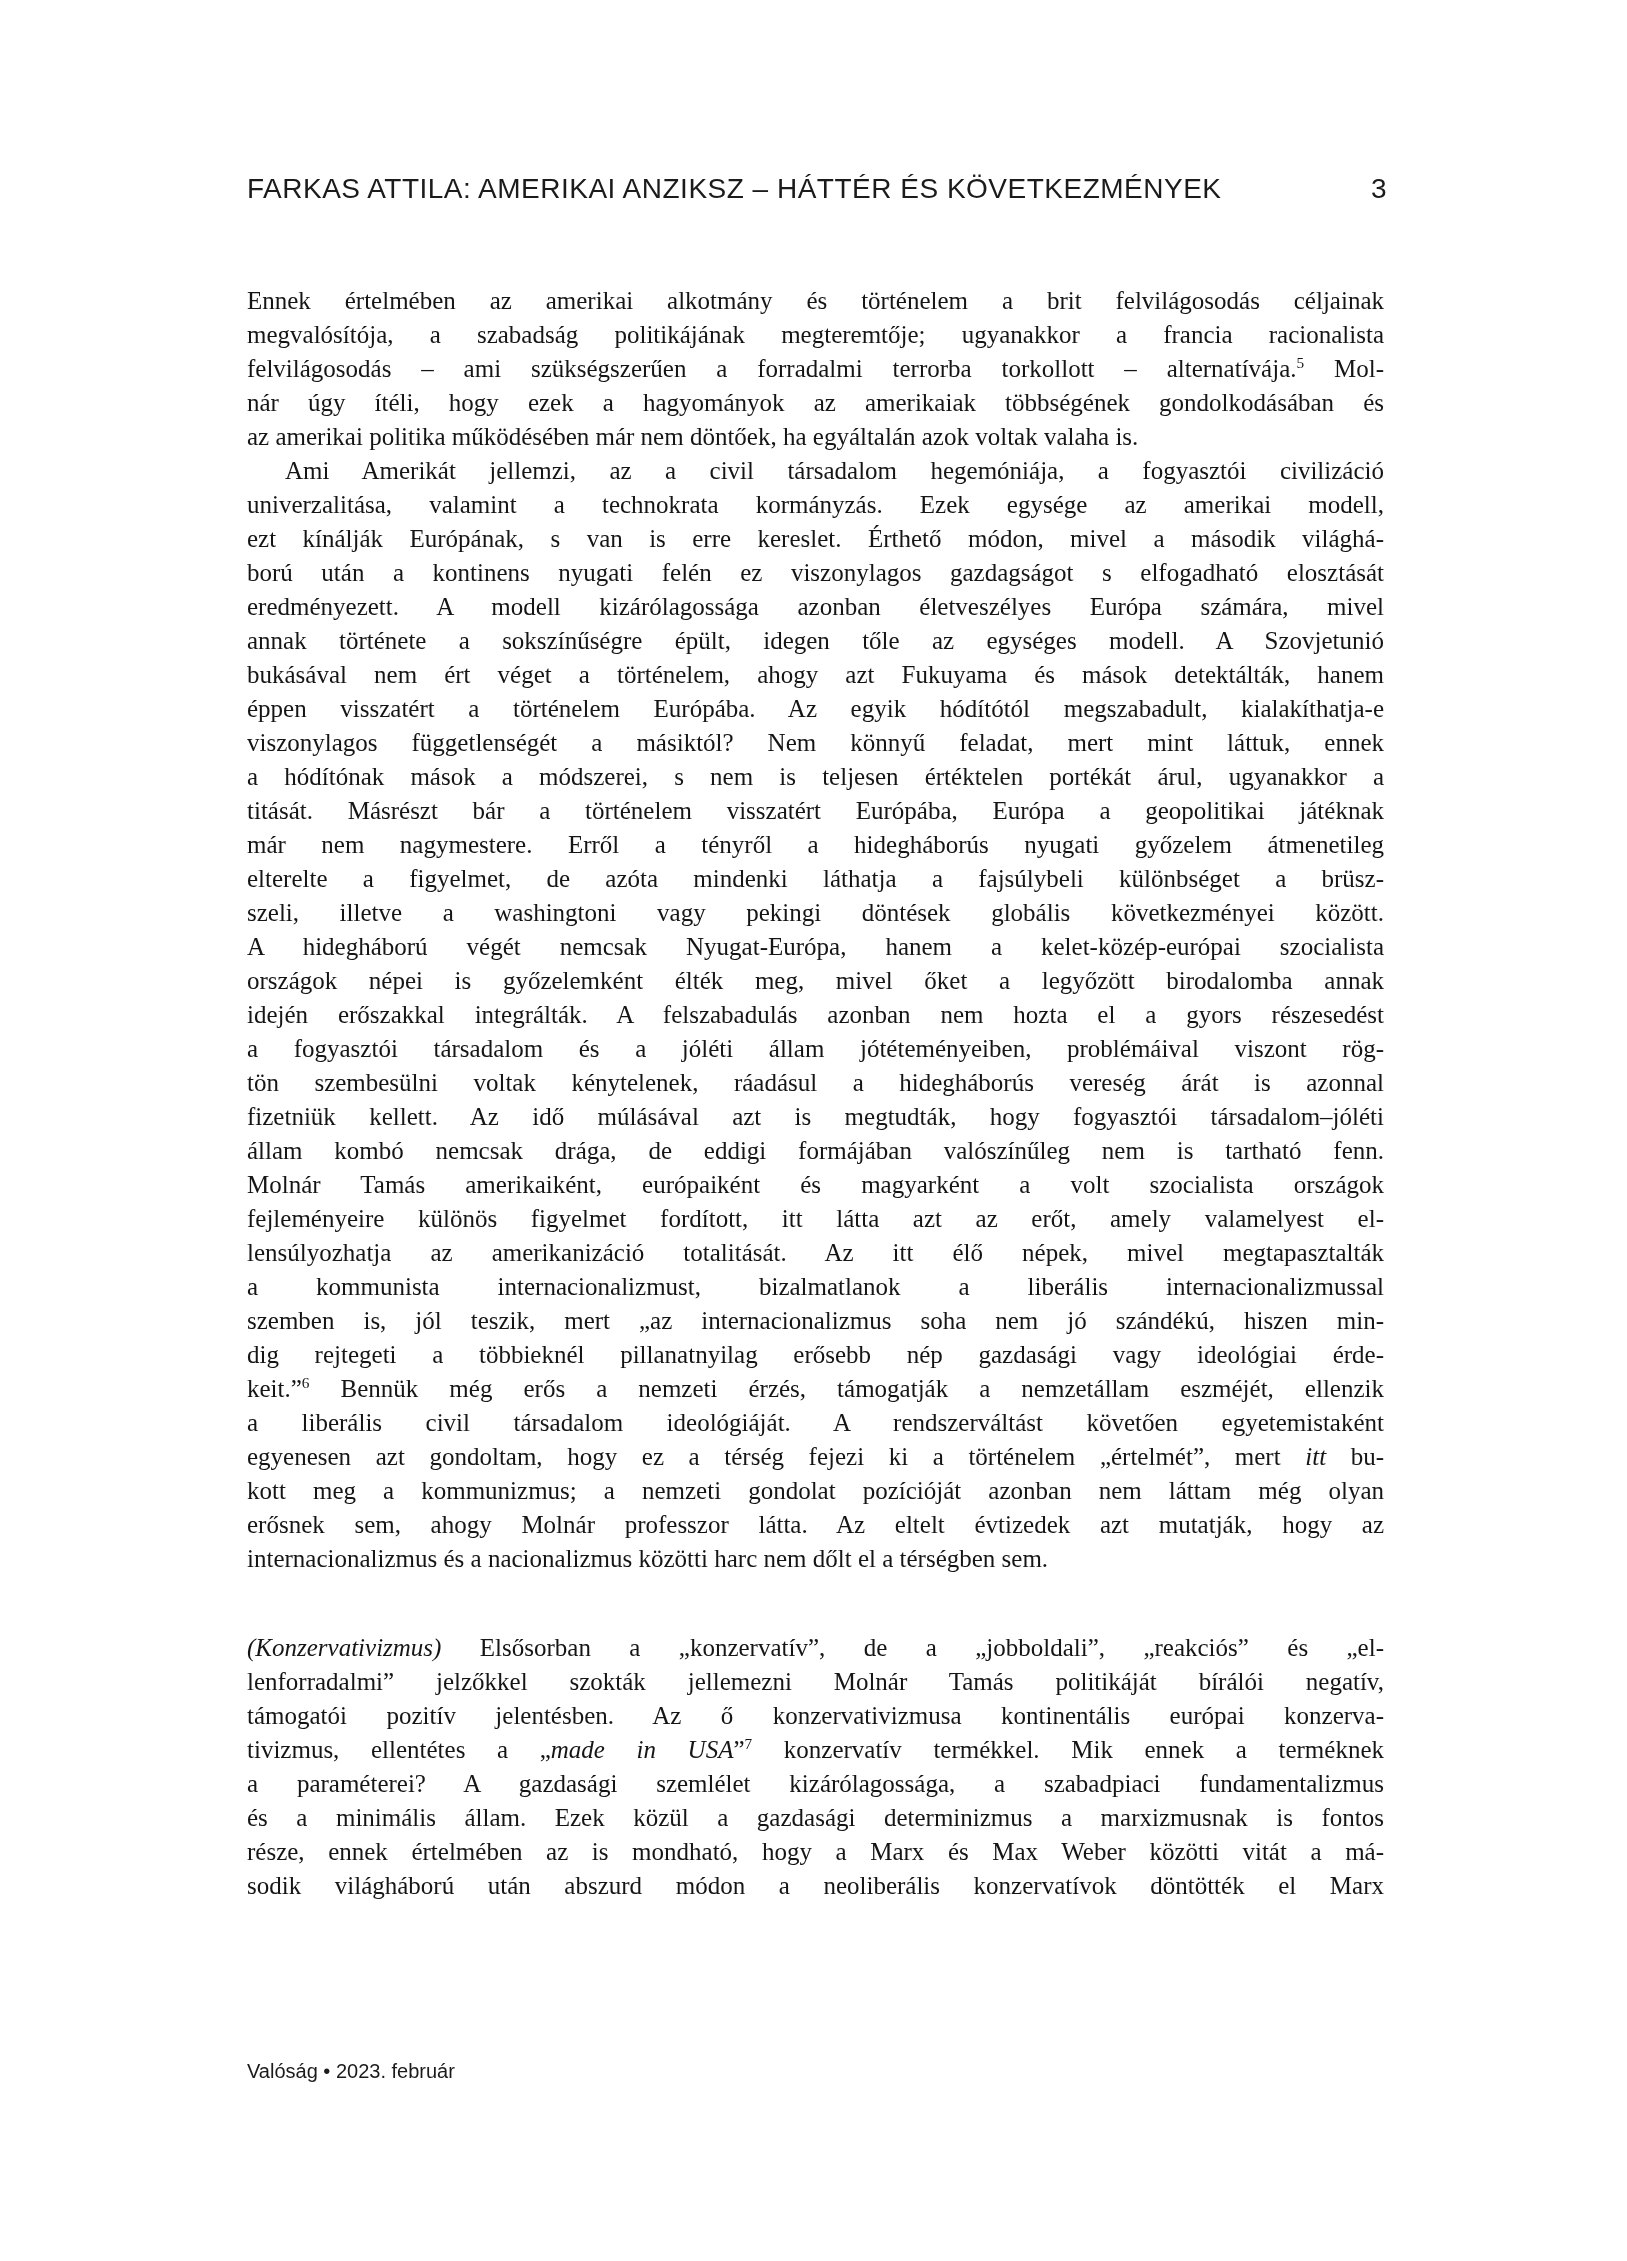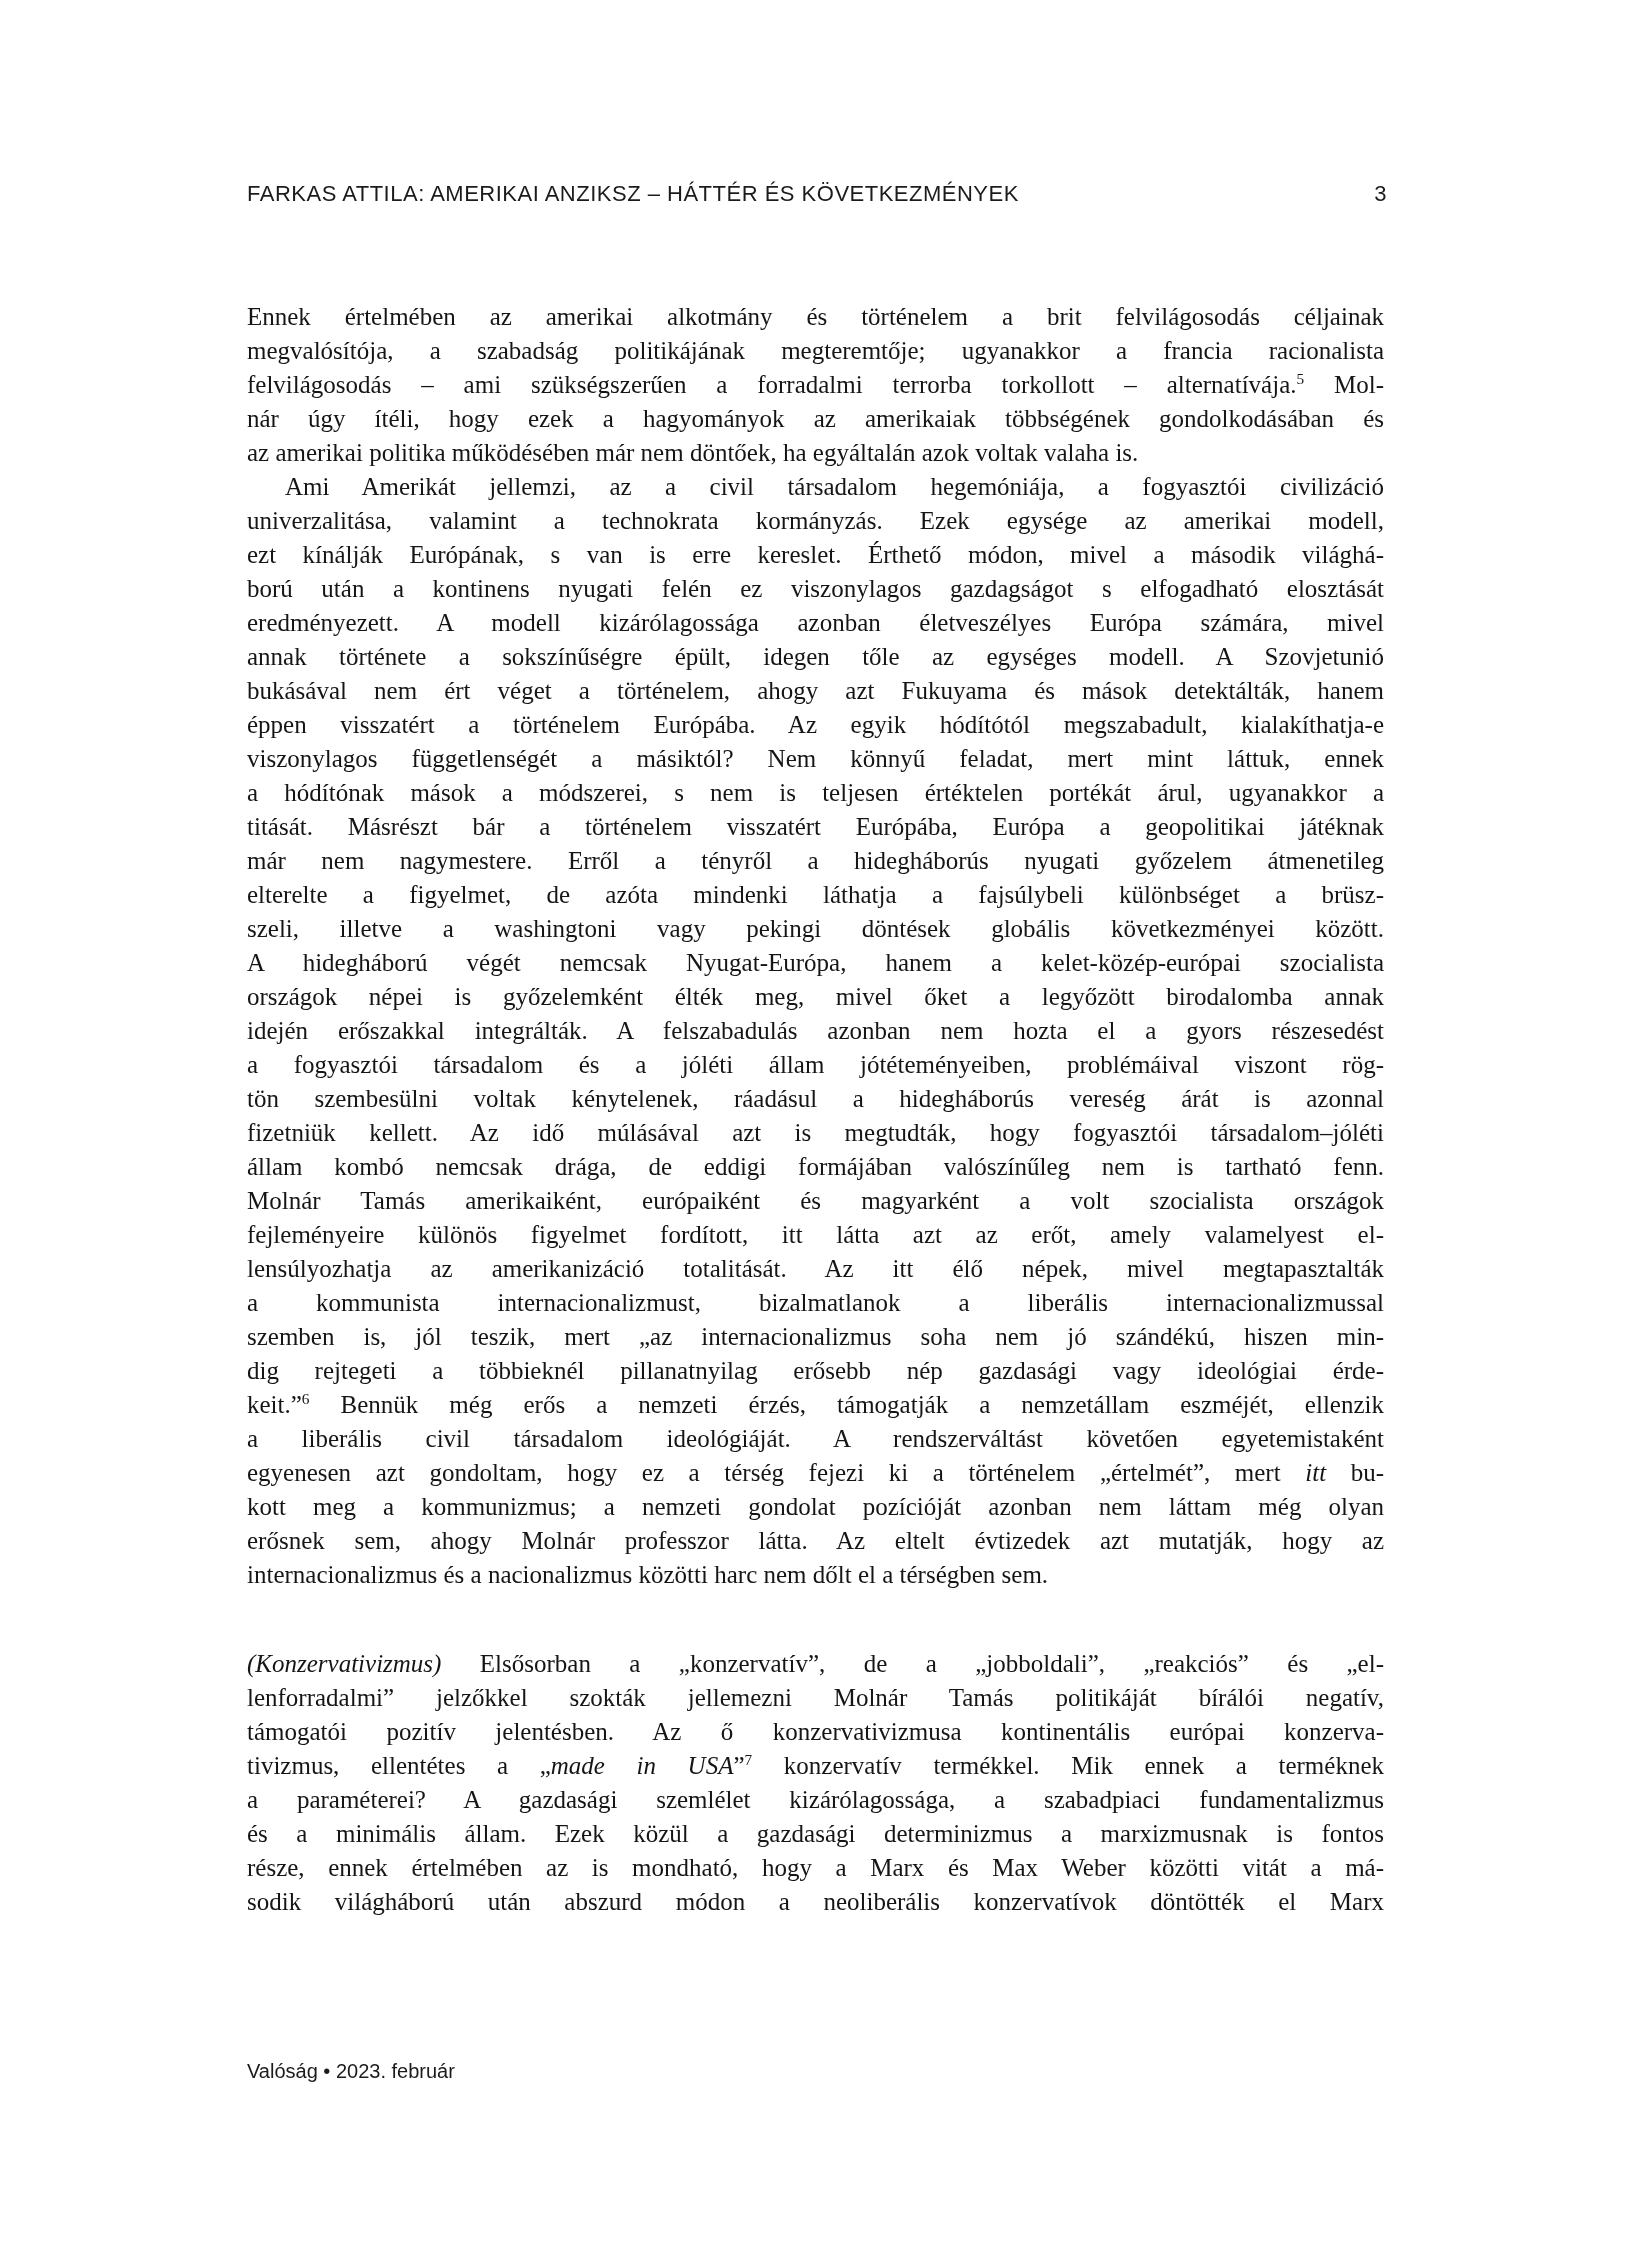--- a/index.html
+++ b/index.html
@@ -7,34 +7,34 @@
     position: relative;
     width: 1628px;
     height: 2261px;
     background: #ffffff;
     color: #1b1b1b;
     overflow: hidden;
   }
   .page-header {
     position: absolute;
     left: 247px;
-    top: 181px;
+    top: 173px;
     width: 1140px;
     display: flex;
     justify-content: space-between;
     align-items: baseline;
     font-family: "Liberation Sans", sans-serif;
-    font-size: 22px;
+    font-size: 28px;
     letter-spacing: 0.5px;
     white-space: nowrap;
   }
   .body-text {
     position: absolute;
     left: 247px;
-    top: 300px;
+    top: 284px;
     width: 1137px;
     font-family: "Liberation Serif", serif;
     font-size: 25px;
     line-height: 34px;
     color: #151515;
   }
   .paragraph { margin: 0; }
   .paragraph.gap-before { margin-top: 55px; }
   .line {
     height: 34px;

